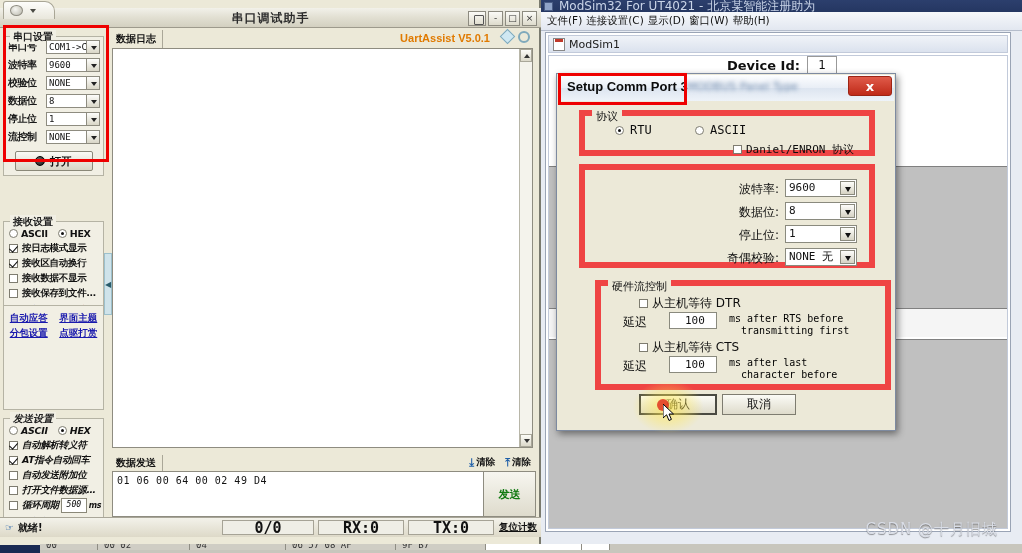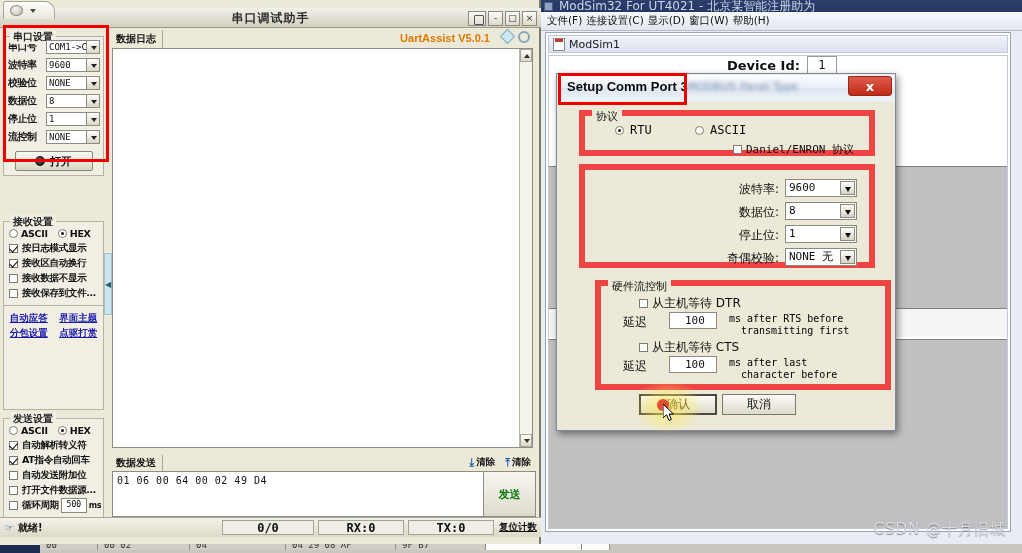--- a/index.html
+++ b/index.html
@@ -193,21 +193,21 @@
   .statusbar {
     position:absolute; left:0; bottom:8px; width:541px; height:20px;
     background: linear-gradient(to bottom,#f3f2ea,#ddd9c8);
     border-top:1px solid #a9a698;
     display:flex; align-items:center;
   }
   .st-ready { margin-left:5px; font-size:10px; font-weight:700; color:#111; display:flex; gap:4px; align-items:center;}
   .st-hand { color:#1f5fa8; }
   .st-cell {
     height:15px; border:1px solid #a6a396; background:#efeee6;
-    font-size:12px; font-weight:700; color:#111;
+    font-size:15px; font-weight:700; color:#111;
     display:flex;align-items:center;justify-content:center;
     margin-left:4px;
     font-family:"DejaVu Sans Mono","Liberation Mono",monospace;
   }
   .st-reset { margin-left:5px; margin-right:4px; font-size:9.5px; font-weight:700;
     color:#111; text-decoration:underline; }
 
   
   .bottom-strip {
     position:absolute; left:0; bottom:0; width:1022px; height:9px;
@@ -341,21 +341,21 @@
   .cursor {
     position:absolute; left:663px; top:404px; width:14px; height:18px; z-index:61;
   }
   .click-dot {
     position:absolute; left:657px; top:399px; width:12px; height:12px;
     border-radius:50%; background: rgba(225,50,30,0.85); z-index:61;
   }
 
   
   .watermark {
-    position:absolute; right:16px; bottom:14px;
+    position:absolute; right:24px; bottom:14px;
     font-size:15px; color:#d9dde6; letter-spacing:1px;
     text-shadow: 0 1px 1px rgba(0,0,0,0.4);
   }
   .collapse-handle {
     position:absolute; left:104px; top:253px; width:8px; height:62px;
     background:#cfe3ea; border:1px solid #9cc0cc;
     display:flex;align-items:center;justify-content:center;
     font-size:8px; color:#2a5c6b;
   }
 </style>
@@ -482,21 +482,21 @@
         <div class="linkrow" style="margin-top:6px;">
           <span class="lnk">自动应答</span>
           <span class="lnk">界面主题</span>
         </div>
         <div class="linkrow" style="margin-top:2px;">
           <span class="lnk">分包设置</span>
           <span class="lnk">点驱打赏</span>
         </div>
       </div>
 
-      <div class="group" style="top:388px;height:110px;">
+      <div class="group" style="top:388px;height:110px;font-style:italic;">
         <div class="group-title">发送设置</div>
 
         <div class="cbrow" style="margin-top:4px;">
           <span class="rb"></span>
           <span class="cbt" style="margin-right:10px;">ASCII</span>
           <span class="rb on"></span>
           <span class="cbt">HEX</span>
         </div>
 
         <div class="cbrow">
@@ -691,21 +691,21 @@
   <div class="click-dot"></div>
   <svg class="cursor" viewBox="0 0 14 18">
     <polygon points="0,0 0,14 3.6,10.8 6,16.5 8.4,15.4 6,10 10.5,10" fill="#ffffff" stroke="#000" stroke-width="1"></polygon>
   </svg>
 
   <div class="bottom-strip">
     <div class="bs-cells">
       <div style="width:58px">00</div>
       <div style="width:92px">00 02</div>
       <div style="width:96px">04</div>
-      <div style="width:110px">04 29 08 AF</div>
+      <div style="width:110px">06 57 08 AF</div>
       <div style="width:90px">9F B7</div>
       <div style="width:96px;background:#fff"></div>
       <div style="width:28px;background:#fff"></div>
     </div>
   </div>
 
   <div class="watermark">CSDN @十月旧城</div>
 </div>
 
 </body></html>

